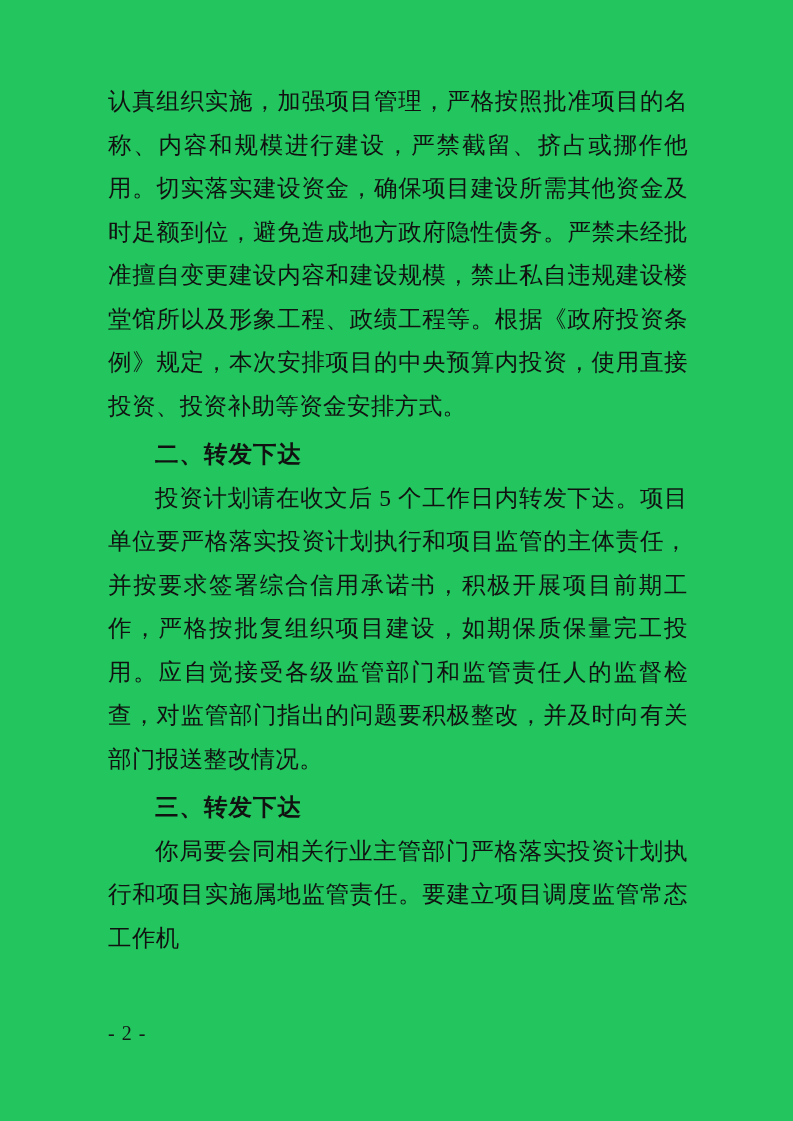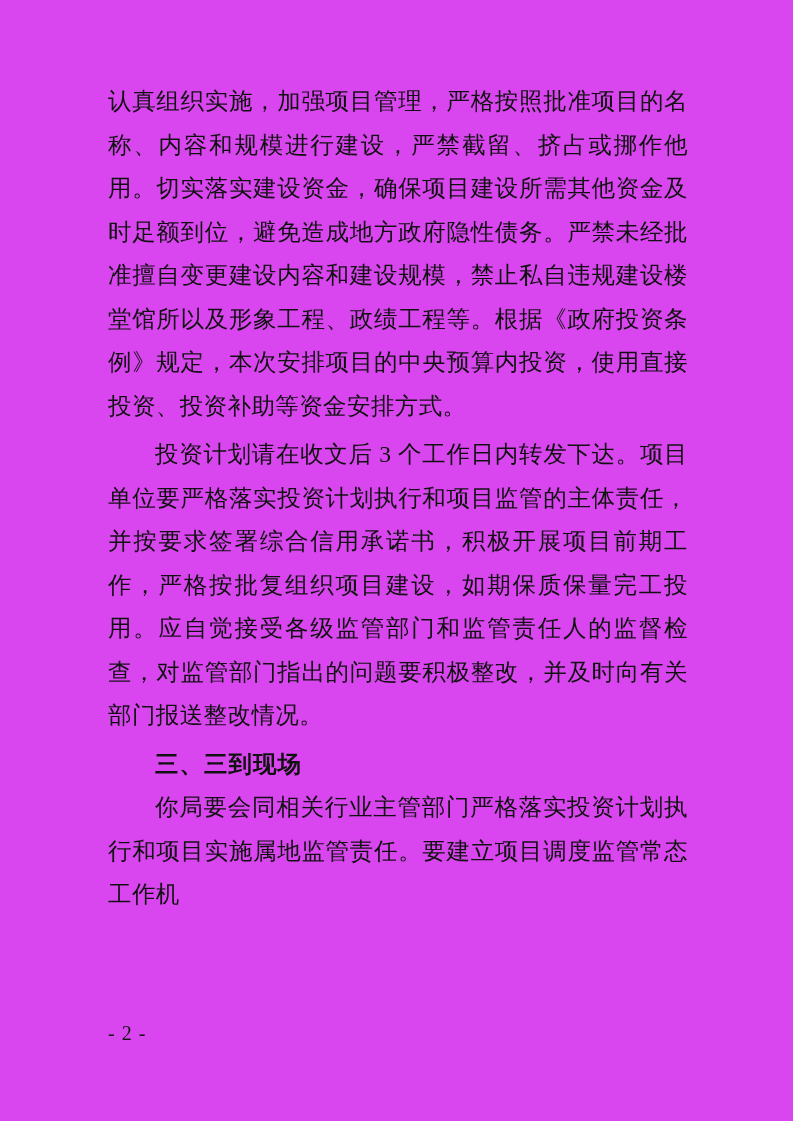--- a/index.html
+++ b/index.html
@@ -4,21 +4,21 @@
 <style>
   html, body {
     margin: 0;
     padding: 0;
     background: #ffffff;
   }
   .page {
     position: relative;
     width: 793px;
     height: 1121px;
-    background: #d946ef;
+    background: #22c55e;
     overflow: hidden;
     font-family: "Liberation Serif", "DejaVu Serif", serif;
     color: #111111;
   }
   .content {
     position: absolute;
     left: 108px;
     top: 80px;
     width: 580px;
   }
@@ -58,26 +58,27 @@
 <body>
 
 <div class="page">
 
   <div class="content">
 
     <p class="para">认真组织实施，加强项目管理，严格按照批准项目的名称、内容和规模进行建设，严禁截留、挤占或挪作他用。切实落实建设资金，确保项目建设所需其他资金及时足额到位，避免造成地方政府隐性债务。严禁未经批准擅自变更建设内容和建设规模，禁止私自违规建设楼堂馆所以及形象工程、政绩工程等。根据《政府投资条例》规定，本次安排项目的中央预算内投资，使用直接投资、投资补助等资金安排方式。</p>
 
     <div class="gap-small"></div>
 
+    <h2 class="heading">二、转发下达</h2>
 
-    <p class="para indent">投资计划请在收文后 3 个工作日内转发下达。项目单位要严格落实投资计划执行和项目监管的主体责任，并按要求签署综合信用承诺书，积极开展项目前期工作，严格按批复组织项目建设，如期保质保量完工投用。应自觉接受各级监管部门和监管责任人的监督检查，对监管部门指出的问题要积极整改，并及时向有关部门报送整改情况。</p>
+    <p class="para indent">投资计划请在收文后 5 个工作日内转发下达。项目单位要严格落实投资计划执行和项目监管的主体责任，并按要求签署综合信用承诺书，积极开展项目前期工作，严格按批复组织项目建设，如期保质保量完工投用。应自觉接受各级监管部门和监管责任人的监督检查，对监管部门指出的问题要积极整改，并及时向有关部门报送整改情况。</p>
 
     <div class="gap-small"></div>
 
-    <h2 class="heading">三、三到现场</h2>
+    <h2 class="heading">三、转发下达</h2>
 
 
     <p class="para indent">你局要会同相关行业主管部门严格落实投资计划执行和项目实施属地监管责任。要建立项目调度监管常态工作机</p>
 
   </div>
 
   <div class="footer">- 2 -</div>
 
 </div>
 

